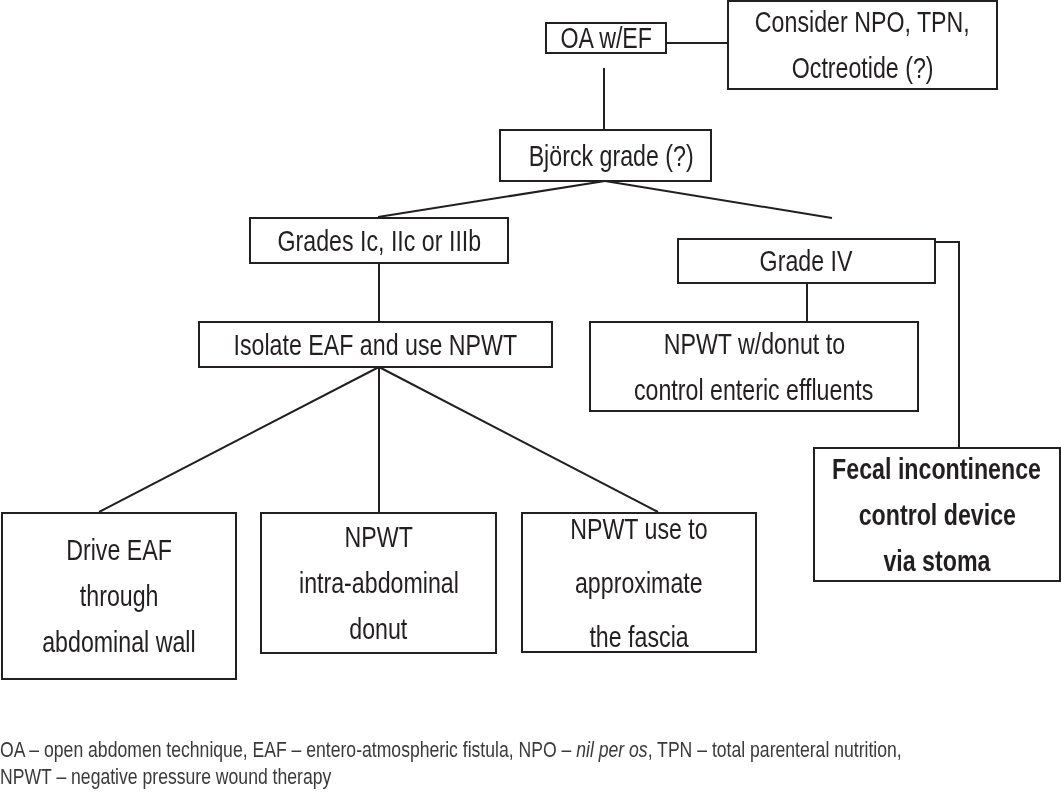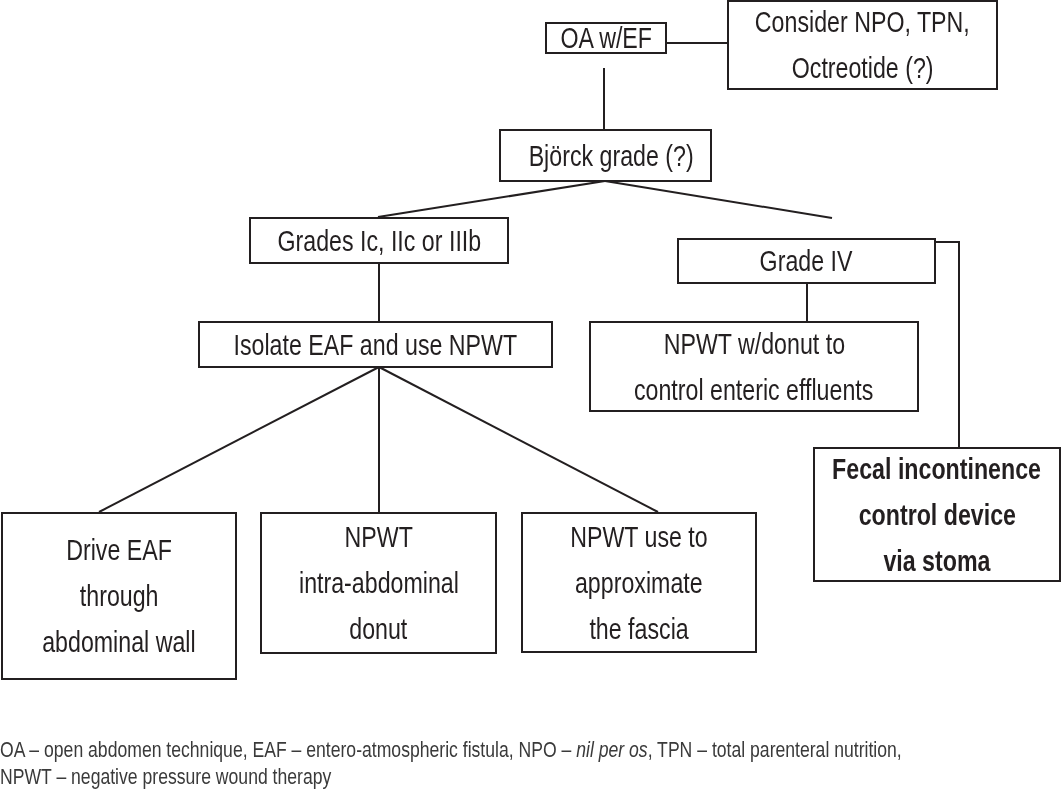--- a/index.html
+++ b/index.html
@@ -70,21 +70,21 @@
   <span class="txt">through</span>
   <span class="txt">abdominal wall</span>
 </div>
 
 <div class="box multi" style="left:260px;top:512px;width:237px;height:142px;flex-direction:column;">
   <span class="txt">NPWT</span>
   <span class="txt">intra-abdominal</span>
   <span class="txt">donut</span>
 </div>
 
-<div class="box multi" style="left:521px;top:512px;width:236px;height:141px;flex-direction:column;">
+<div class="box multi" style="left:521px;top:512px;width:236px;height:141px;flex-direction:column;gap:8px;">
   <span class="txt">NPWT use to</span>
   <span class="txt">approximate</span>
   <span class="txt">the fascia</span>
 </div>
 
 <div class="footnote" style="top:737px;">
   <span>OA – open abdomen technique, EAF – entero-atmospheric fistula, NPO – </span><em>nil per os</em><span>, TPN – total parenteral nutrition,</span>
 </div>
 <div class="footnote" style="top:764px;">
   <span>NPWT – negative pressure wound therapy</span>

